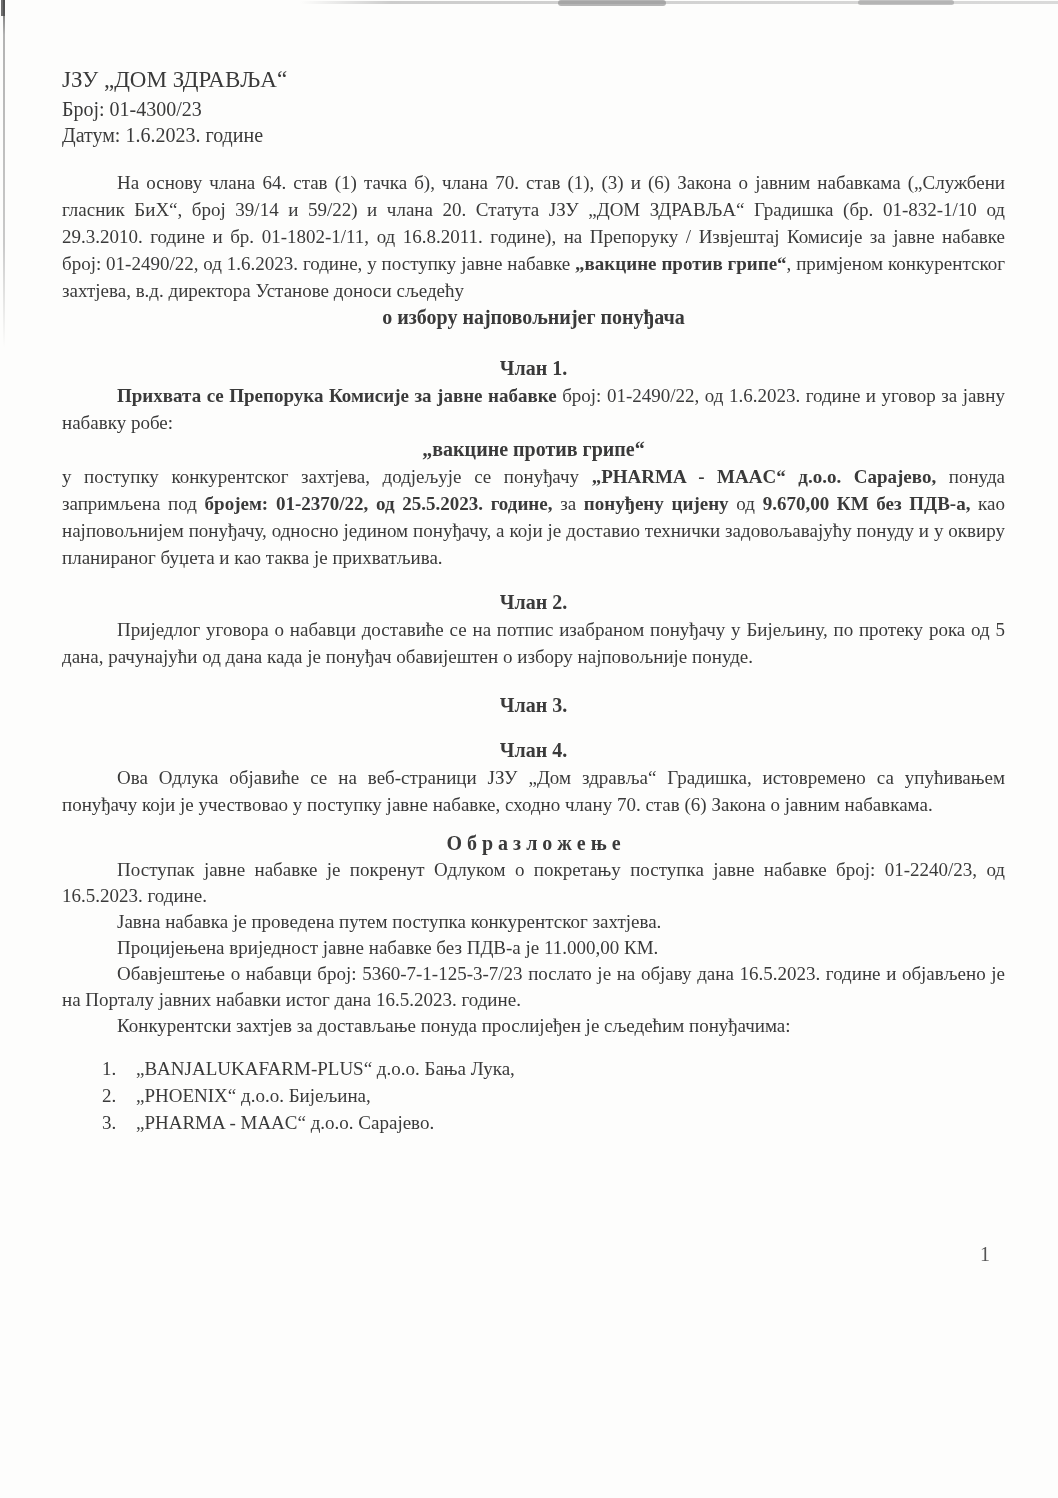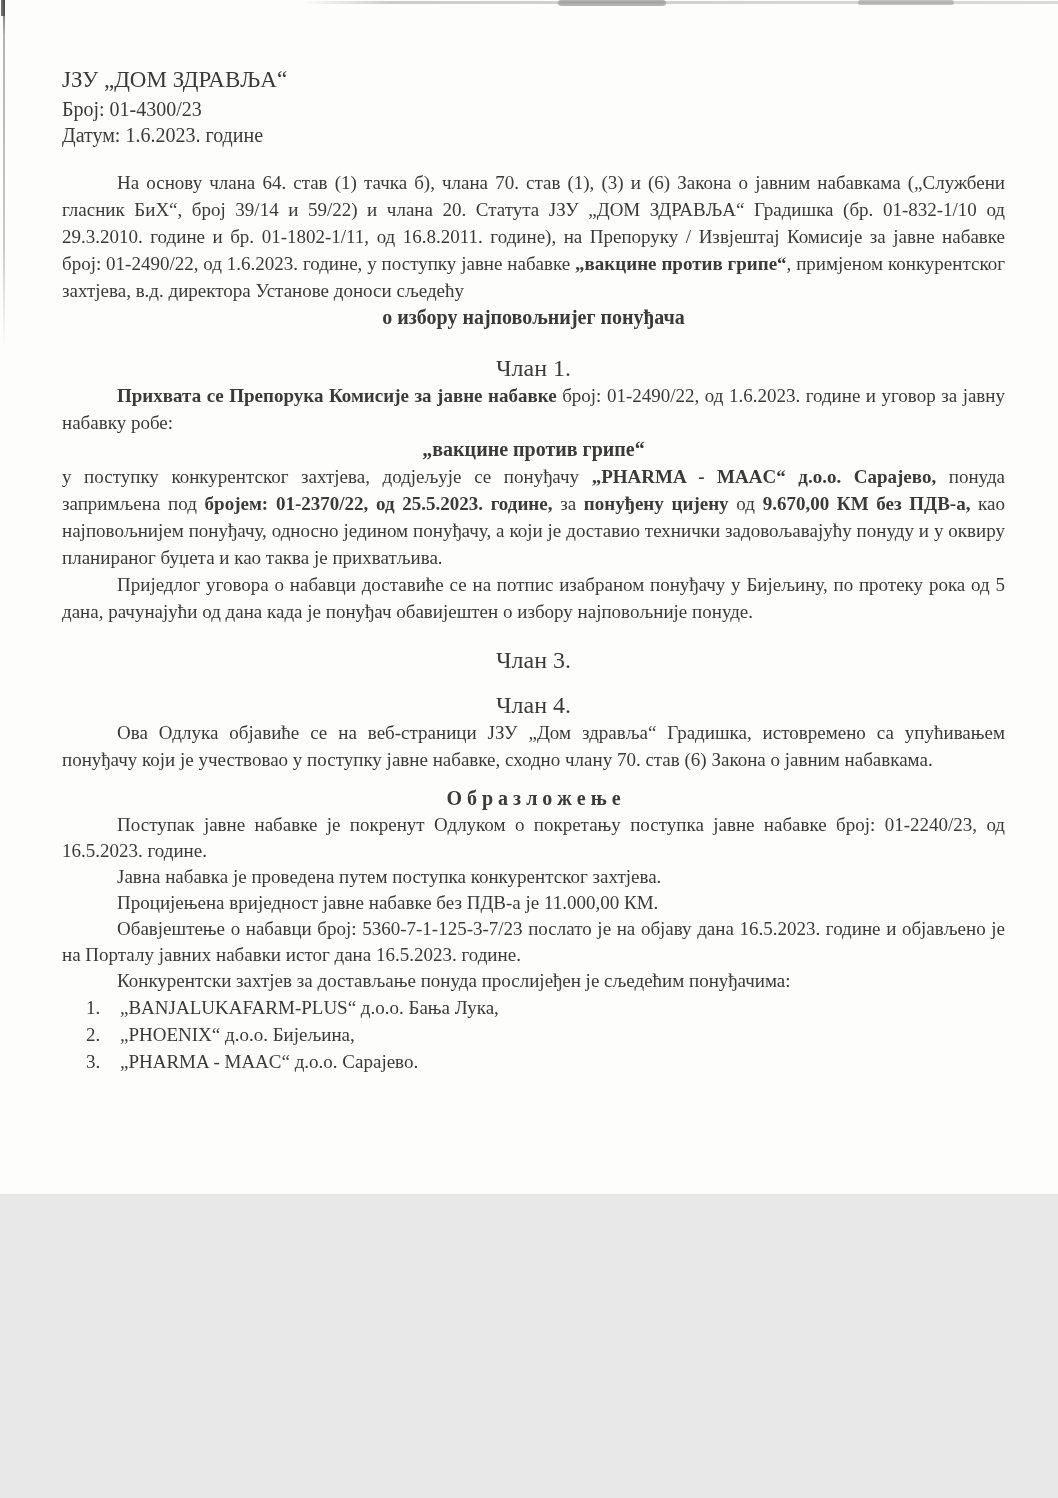--- a/index.html
+++ b/index.html
@@ -1,18 +1,18 @@
 <!DOCTYPE html>
 <html lang="sr"><head>
 <meta charset="utf-8">
 <style>
   html,body{margin:0;padding:0;background:#e8e8e8;}
   .page{
     position:relative;
-    width:1058px;height:1194px;
+    width:1058px;height:1498px;
     margin:0 auto;
     background:#fdfdfc;
     overflow:hidden;
     font-family:"Liberation Serif","DejaVu Serif",serif;
     color:#3a3a3a;
   }
   
   .streak-base{position:absolute;top:1px;left:300px;width:758px;height:3px;
     background:linear-gradient(90deg,rgba(170,170,170,0) 0%,rgba(165,165,165,.55) 12%,rgba(175,175,175,.45) 100%);}
   .streak-dark1{position:absolute;top:0;left:558px;width:108px;height:6px;background:#8f8f8f;opacity:.65;border-radius:3px;}
@@ -29,30 +29,30 @@
   .meta{font-size:20px;line-height:26px;}
 
   p{margin:0;font-size:19px;line-height:27px;text-align:justify;}
   .indent{text-indent:55px;}
   .b{font-weight:bold;}
 
   .c{text-align:center;}
   .intro{margin-top:21px;}
   .decision-title{margin-top:8px;font-size:21px;font-weight:bold;line-height:27px;letter-spacing:1px;}
   .decision-subtitle{font-size:20px;font-weight:bold;line-height:27px;}
-  .art-h{font-size:24px;font-weight:normal;line-height:27px;}
+  .art-h{font-size:20px;font-weight:bold;line-height:27px;}
   .h1m{margin-top:24px;}
   .h2m{margin-top:18px;}
   .h3m{margin-top:22px;}
   .h4m{margin-top:18px;text-align:center;}
   .subject{font-size:20px;font-weight:bold;line-height:27px;}
   .obraz-h{margin-top:12px;font-size:20px;font-weight:bold;line-height:27px;}
   .rat p{line-height:26px;}
 
-  ol.bidders{margin:0;padding:0 0 0 58px;list-style:none;counter-reset:bid;}
+  ol.bidders{margin:16px;padding:0 0 0 58px;list-style:none;counter-reset:bid;}
   ol.bidders li{counter-increment:bid;font-size:19px;line-height:27px;position:relative;}
   ol.bidders li::before{content:counter(bid) ".";position:absolute;left:-34px;}
 
   .pagenum{position:absolute;top:1243px;left:980px;font-size:20px;color:#555;}
 </style>
 </head>
 <body>
 
 <div class="page">
 
@@ -72,20 +72,21 @@
 
     <p class="intro indent"><span>На основу члана 64. став (1) тачка б), члана 70. став (1), (3) и (6) Закона о јавним набавкама („Службени гласник БиХ“, број 39/14 и 59/22) и члана 20. Статута ЈЗУ „ДОМ ЗДРАВЉА“ Градишка (бр. 01-832-1/10 од 29.3.2010. године и бр. 01-1802-1/11, од 16.8.2011. године), на Препоруку / Извјештај Комисије за јавне набавке број: 01-2490/22, од 1.6.2023. године, у поступку јавне набавке </span><span class="b">„вакцине против грипе“</span><span>, примјеном конкурентског захтјева, в.д. директора Установе доноси сљедећу</span></p>
 
     <p class="decision-subtitle c">о избору најповољнијег понуђача</p>
 
     <p class="art-h c h1m">Члан 1.</p>
     <p class="indent"><span class="b">Прихвата се Препорука Комисије за јавне набавке</span><span> број: 01-2490/22, од 1.6.2023. године и уговор за јавну набавку робе:</span></p>
     <p class="subject c">„вакцине против грипе“</p>
     <p><span>у поступку конкурентског захтјева, додјељује се понуђачу </span><span class="b">„PHARMA - MAAC“ д.о.о. Сарајево,</span><span> понуда запримљена под </span><span class="b">бројем: 01-2370/22, од 25.5.2023. године,</span><span> за </span><span class="b">понуђену цијену</span><span> од </span><span class="b">9.670,00 КМ без ПДВ-а,</span><span> као најповољнијем понуђачу, односно једином понуђачу, а који је доставио технички задовољавајућу понуду и у оквиру планираног буџета и као таква је прихватљива.</span></p>
 
+    <p class="art-h c h2m">Члан 2.</p>
     <p class="indent">Приједлог уговора о набавци доставиће се на потпис изабраном понуђачу у Бијељину, по протеку рока од 5 дана, рачунајући од дана када је понуђач обавијештен о избору најповољније понуде.</p>
 
     <p class="art-h c h3m">Члан 3.</p>
 
     <p class="art-h c h4m">Члан 4.</p>
     <p class="indent">Ова Одлука објавиће се на веб-страници ЈЗУ „Дом здравља“ Градишка, истовремено са упућивањем понуђачу који је учествовао у поступку јавне набавке, сходно члану 70. став (6) Закона о јавним набавкама.</p>
 
     <p class="obraz-h c">О б р а з л о ж е њ е</p>
 
     <div class="rat">

